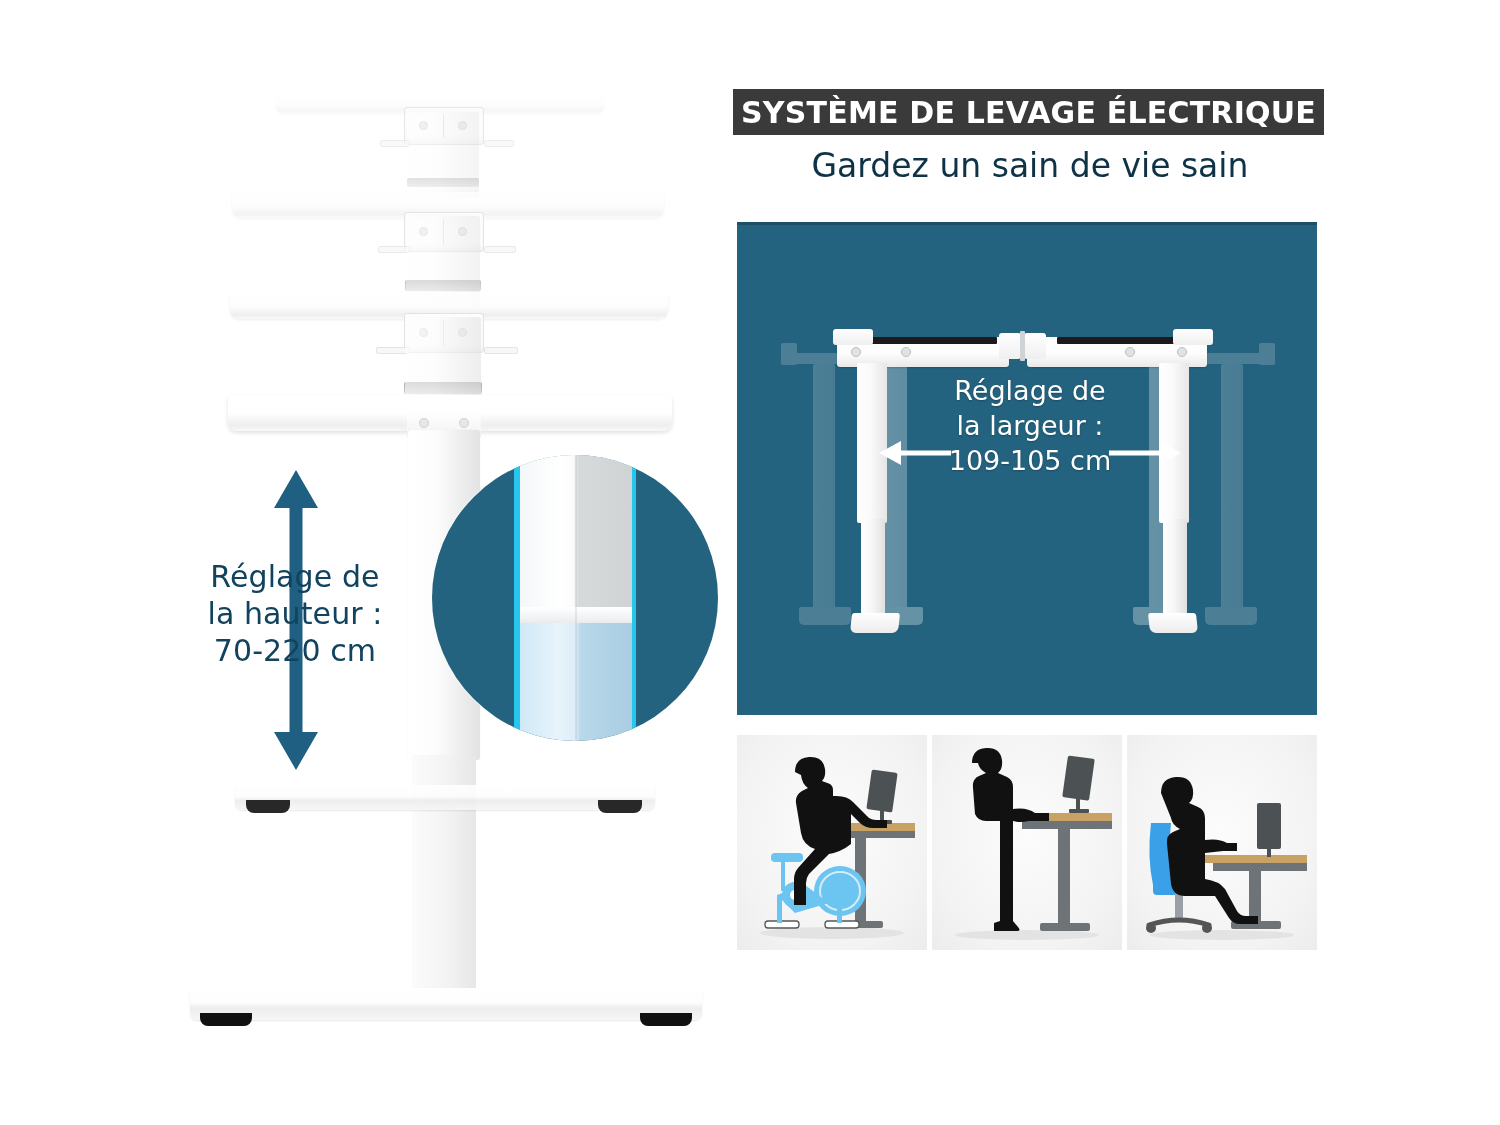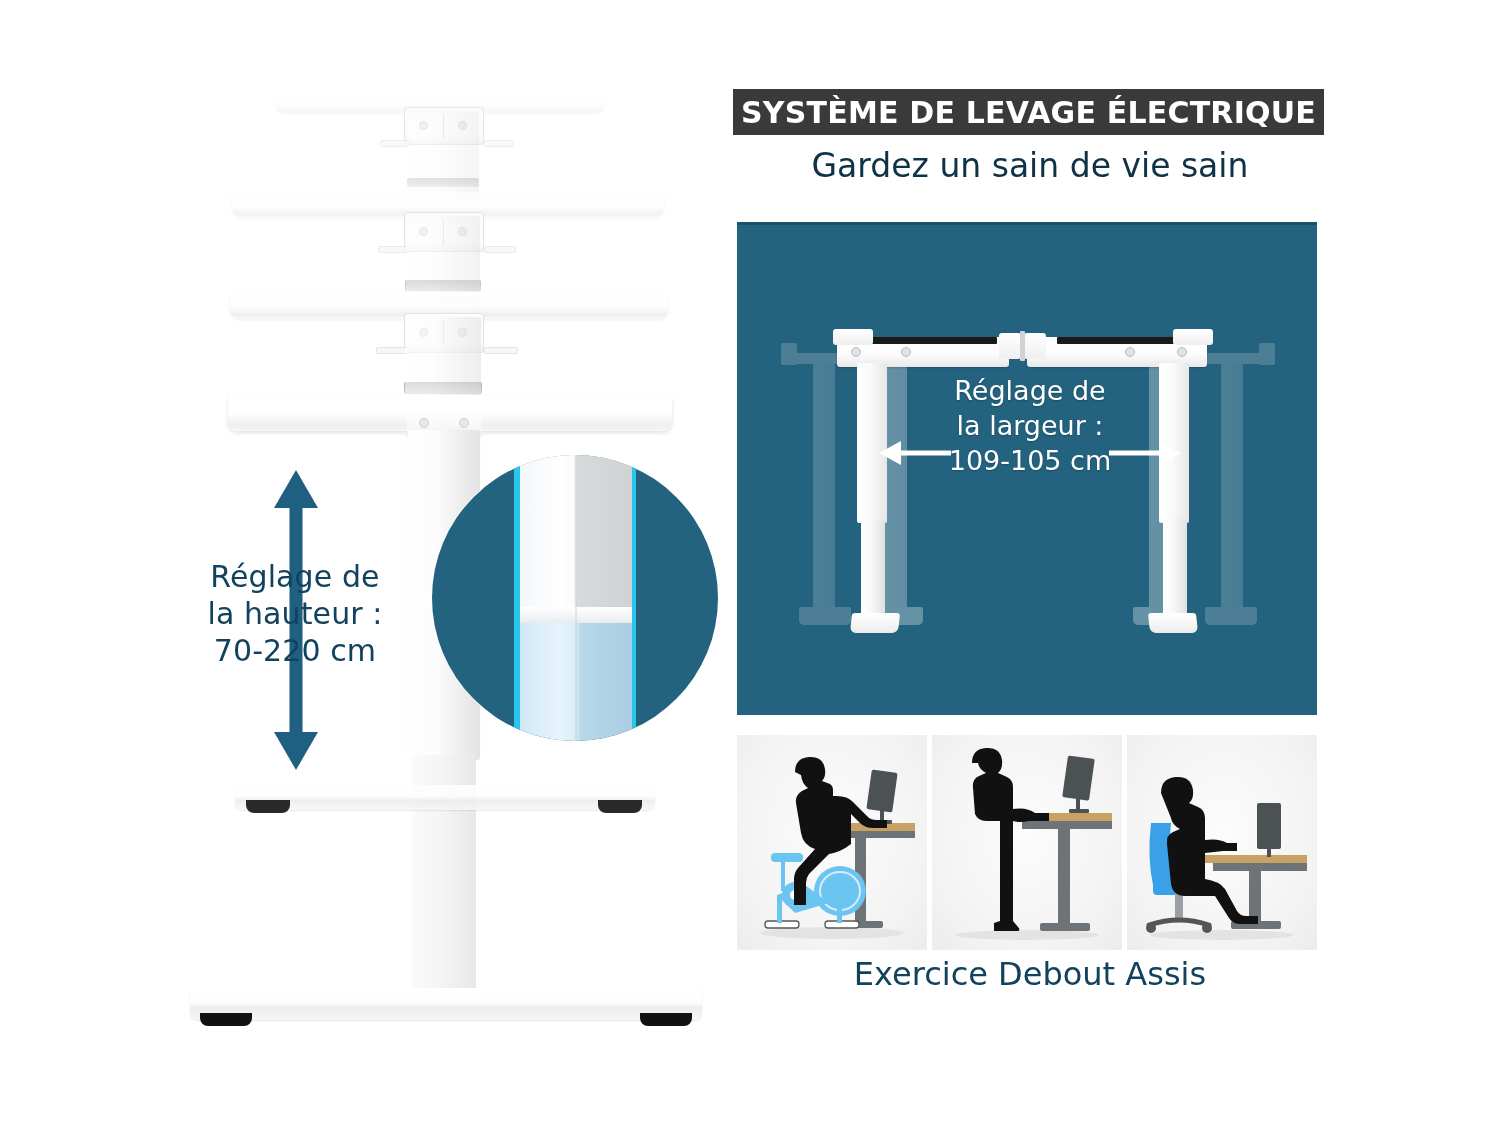--- a/index.html
+++ b/index.html
@@ -346,16 +346,15 @@
           <path d="M22 190 q30-10 60 0" stroke="#555" stroke-width="5" fill="none" stroke-linecap="round"></path>
           <circle cx="24" cy="193" r="5" fill="#555"></circle>
           <circle cx="80" cy="193" r="5" fill="#555"></circle>
 
           <path d="M34 58 q0-15 15-16 q15-1 17 13 q1 9-4 13 l9 4 q7 3 7 11 l0 22 q14-2 22 3 l10 0 l0 8 l-14 0 l-18 2 l0 26 q14 2 20 10 l12 22 q3 5 9 5 l12 0 l0 8 l-18 0 q-7 0-11-6 l-14-22 l-30 0 q-12 0-14-12 l-4-40 q-1-9 6-12 l7-3 q-8-4-9-11 z" fill="#111"></path>
         </svg>
       </div>
 
     </div>
 
-    <div id="caption">Exercice Debout Assis</div>
 
   </div>
 </div>
 
 </body></html>

